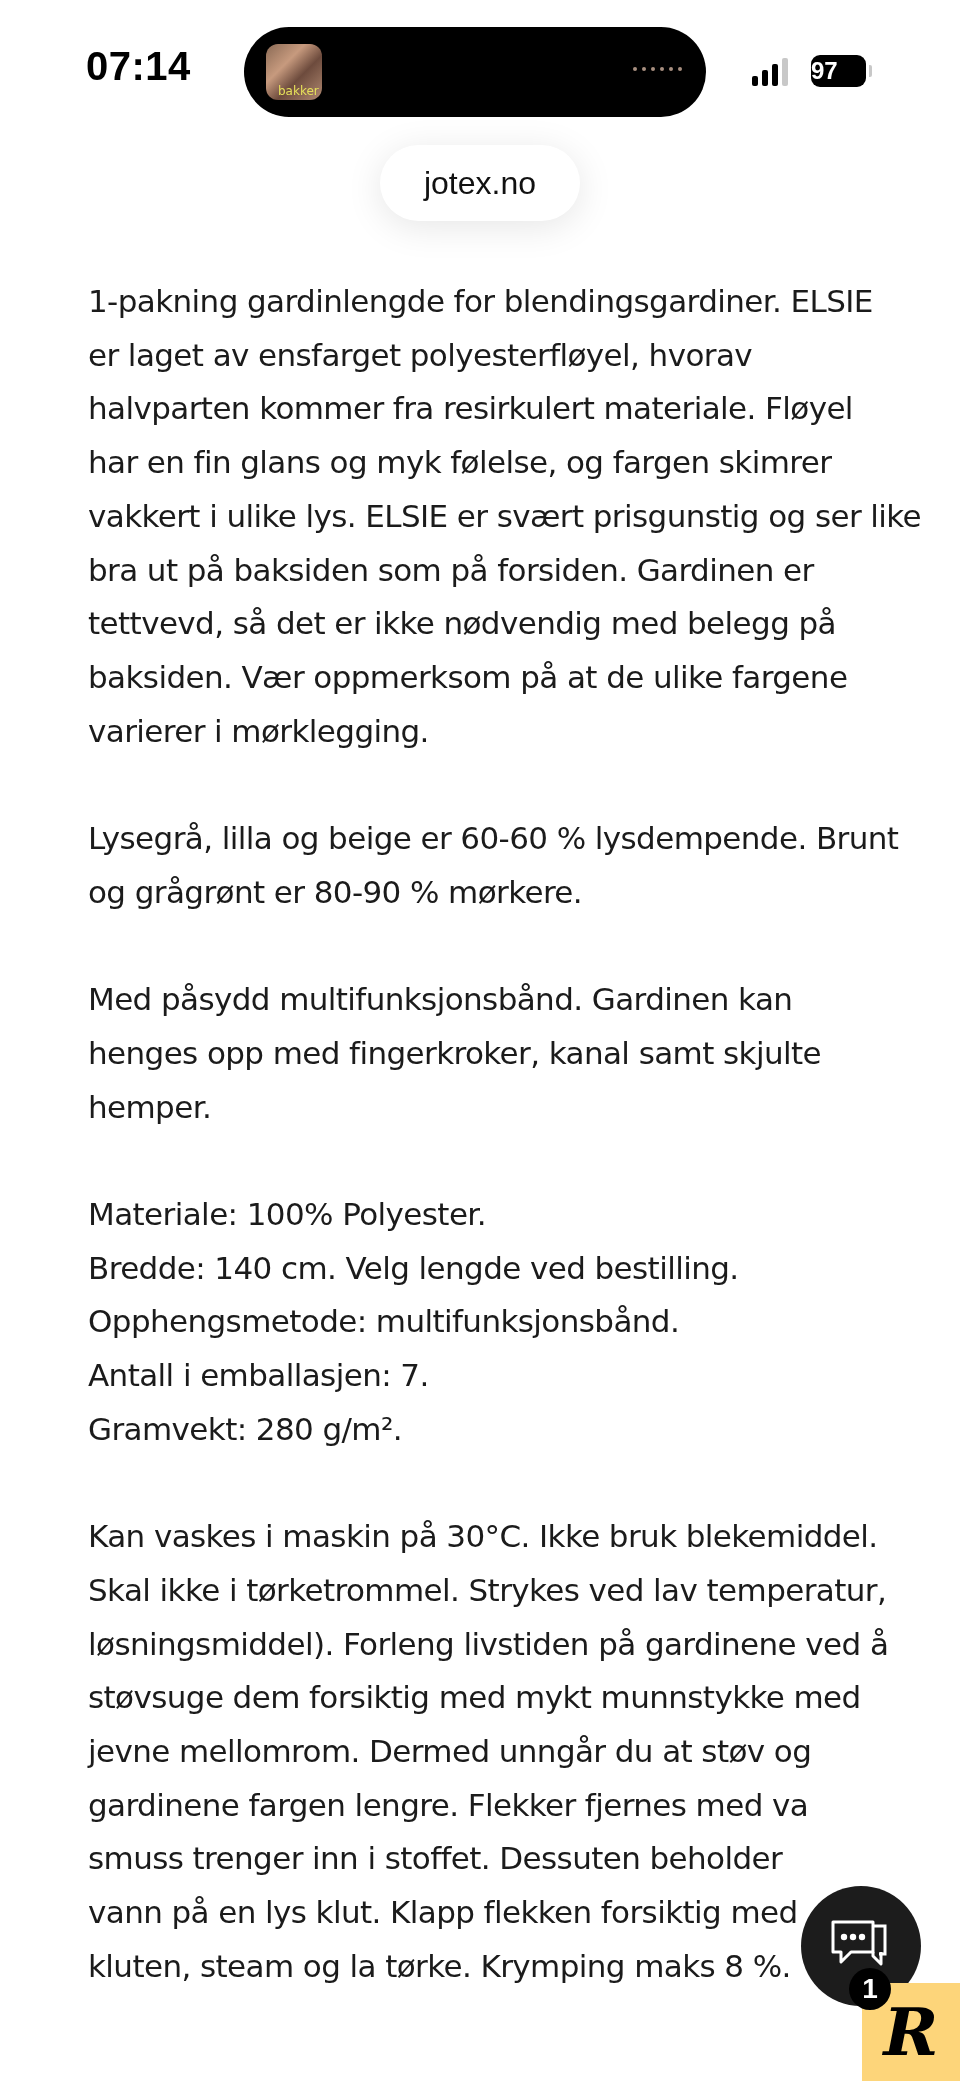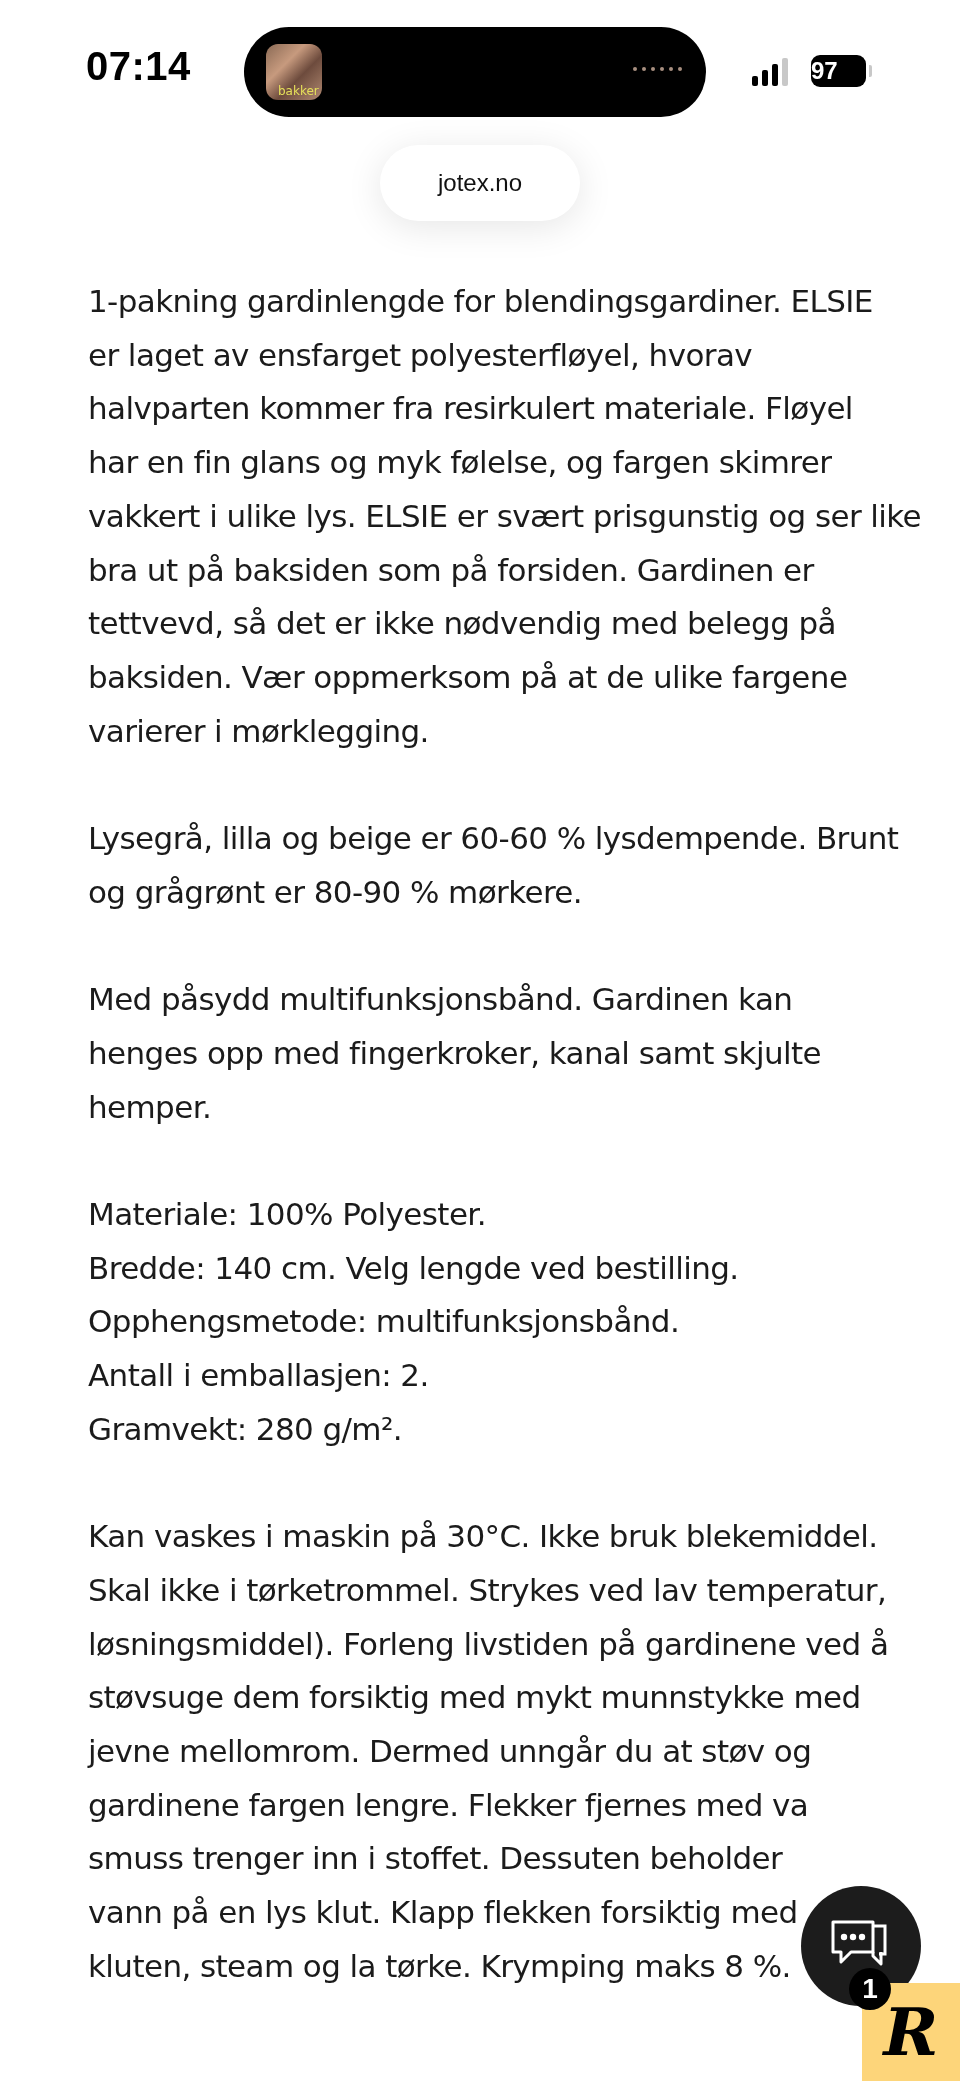--- a/index.html
+++ b/index.html
@@ -119,21 +119,21 @@
       position: absolute;
       left: 380px;
       top: 145px;
       width: 200px;
       height: 76px;
       background: #fff;
       border-radius: 38px;
       box-shadow: 0 6px 36px rgba(0,0,0,0.10);
       text-align: center;
       line-height: 76px;
-      font-size: 24px;
+      font-size: 32px;
       color: #111;
       font-family: "Liberation Sans", sans-serif;
     }
     
     .content {
       position: absolute;
       left: 49px;
       top: 275px;
       width: 880px;
       font-size: 31px;
@@ -248,21 +248,21 @@
     </div>
     <div class="para">
       <span class="line">Med påsydd multifunksjonsbånd. Gardinen kan</span>
       <span class="line">henges opp med fingerkroker, kanal samt skjulte</span>
       <span class="line">hemper.</span>
     </div>
     <div class="para">
       <span class="line">Materiale: 100% Polyester.</span>
       <span class="line">Bredde: 140 cm. Velg lengde ved bestilling.</span>
       <span class="line">Opphengsmetode: multifunksjonsbånd.</span>
-      <span class="line">Antall i emballasjen: 2.</span>
+      <span class="line">Antall i emballasjen: 7.</span>
       <span class="line">Gramvekt: 280 g/m².</span>
     </div>
     <div class="para">
       <span class="line">Kan vaskes i maskin på 30°C. Ikke bruk blekemiddel.</span>
       <span class="line">Skal ikke i tørketrommel. Strykes ved lav temperatur,</span>
       <span class="line">løsningsmiddel). Forleng livstiden på gardinene ved å</span>
       <span class="line">støvsuge dem forsiktig med mykt munnstykke med</span>
       <span class="line">jevne mellomrom. Dermed unngår du at støv og</span>
       <span class="line">gardinene fargen lengre. Flekker fjernes med va</span>
       <span class="line">smuss trenger inn i stoffet. Dessuten beholder</span>

